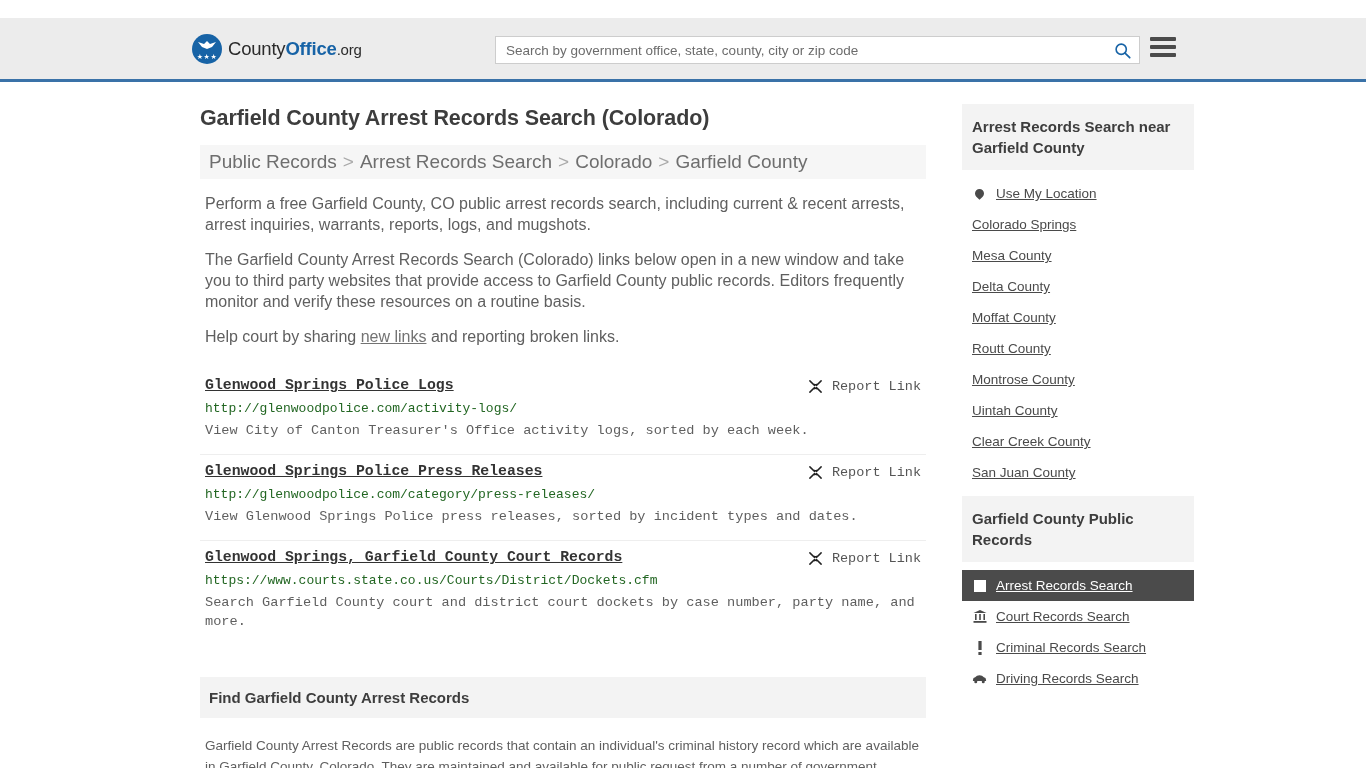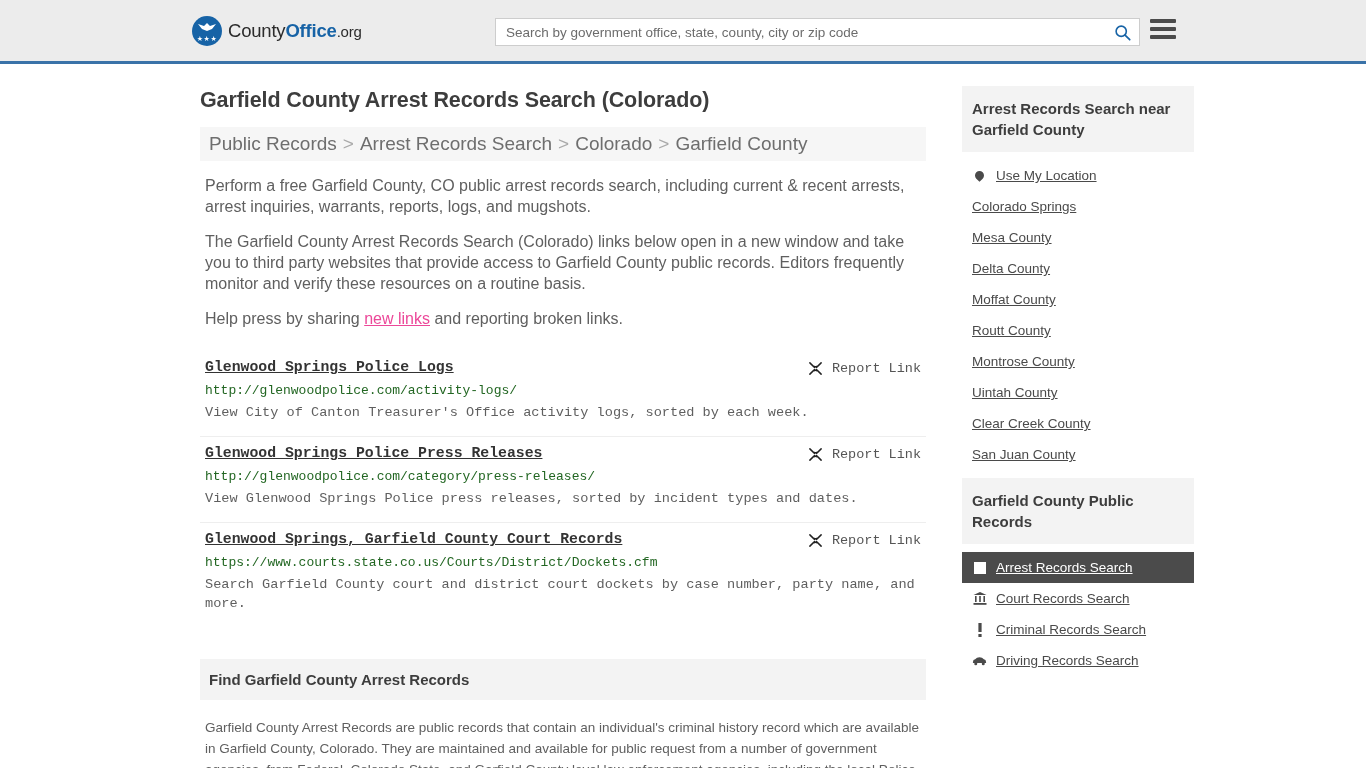--- a/index.html
+++ b/index.html
@@ -13,20 +13,21 @@
   }
 
   
   .site-header {
     height: 64px;
     background: #ececec;
     border-bottom: 3px solid #3a72a8;
     display: flex;
     align-items: center;
     position: relative;
+    margin-top: 18px;
   }
   .logo-wrap {
     display: flex;
     align-items: center;
     margin-left: 192px;
     gap: 6px;
     cursor: pointer;
   }
   .logo-mark {
     width: 30px; height: 30px;
@@ -136,21 +137,21 @@
   .breadcrumb a { color: #6e6e6e; text-decoration: none; }
   .breadcrumb .sep { color: #a9a9a9; }
 
   .intro p {
     font-size: 16px;
     line-height: 21px;
     color: #5f5f5f;
     margin: 14px 0 0 5px;
   }
   .intro p a {
-    color: #ec4899;
+    color: #737373;
     text-decoration: underline;
     font-weight: normal;
   }
 
   
   .link-list { margin-top: 22px; font-family: Liberation Mono, monospace; }
   .link-item {
     padding: 8px 5px 14px 5px;
     border-bottom: 1px solid #eeeeee;
     position: relative;
@@ -302,21 +303,21 @@
       <a>Arrest Records Search</a>
       <span class="sep">&gt;</span>
       <a>Colorado</a>
       <span class="sep">&gt;</span>
       <a>Garfield County</a>
     </div>
 
     <div class="intro">
       <p>Perform a free Garfield County, CO public arrest records search, including current &amp; recent arrests, arrest inquiries, warrants, reports, logs, and mugshots.</p>
       <p>The Garfield County Arrest Records Search (Colorado) links below open in a new window and take you to third party websites that provide access to Garfield County public records. Editors frequently monitor and verify these resources on a routine basis.</p>
-      <p><span>Help press by sharing </span><a>new links</a><span> and reporting broken links.</span></p>
+      <p><span>Help court by sharing </span><a>new links</a><span> and reporting broken links.</span></p>
     </div>
 
     <div class="link-list">
 
       <div class="link-item">
         <div class="link-row">
           <a class="link-title">Glenwood Springs Police Logs</a>
           <div class="report-link">
             <svg width="15" height="15" viewBox="0 0 16 16">
               <path d="M2 2 L7 7 M9 9 L14 14" stroke="#222" stroke-width="1.6" stroke-linecap="round"></path>

